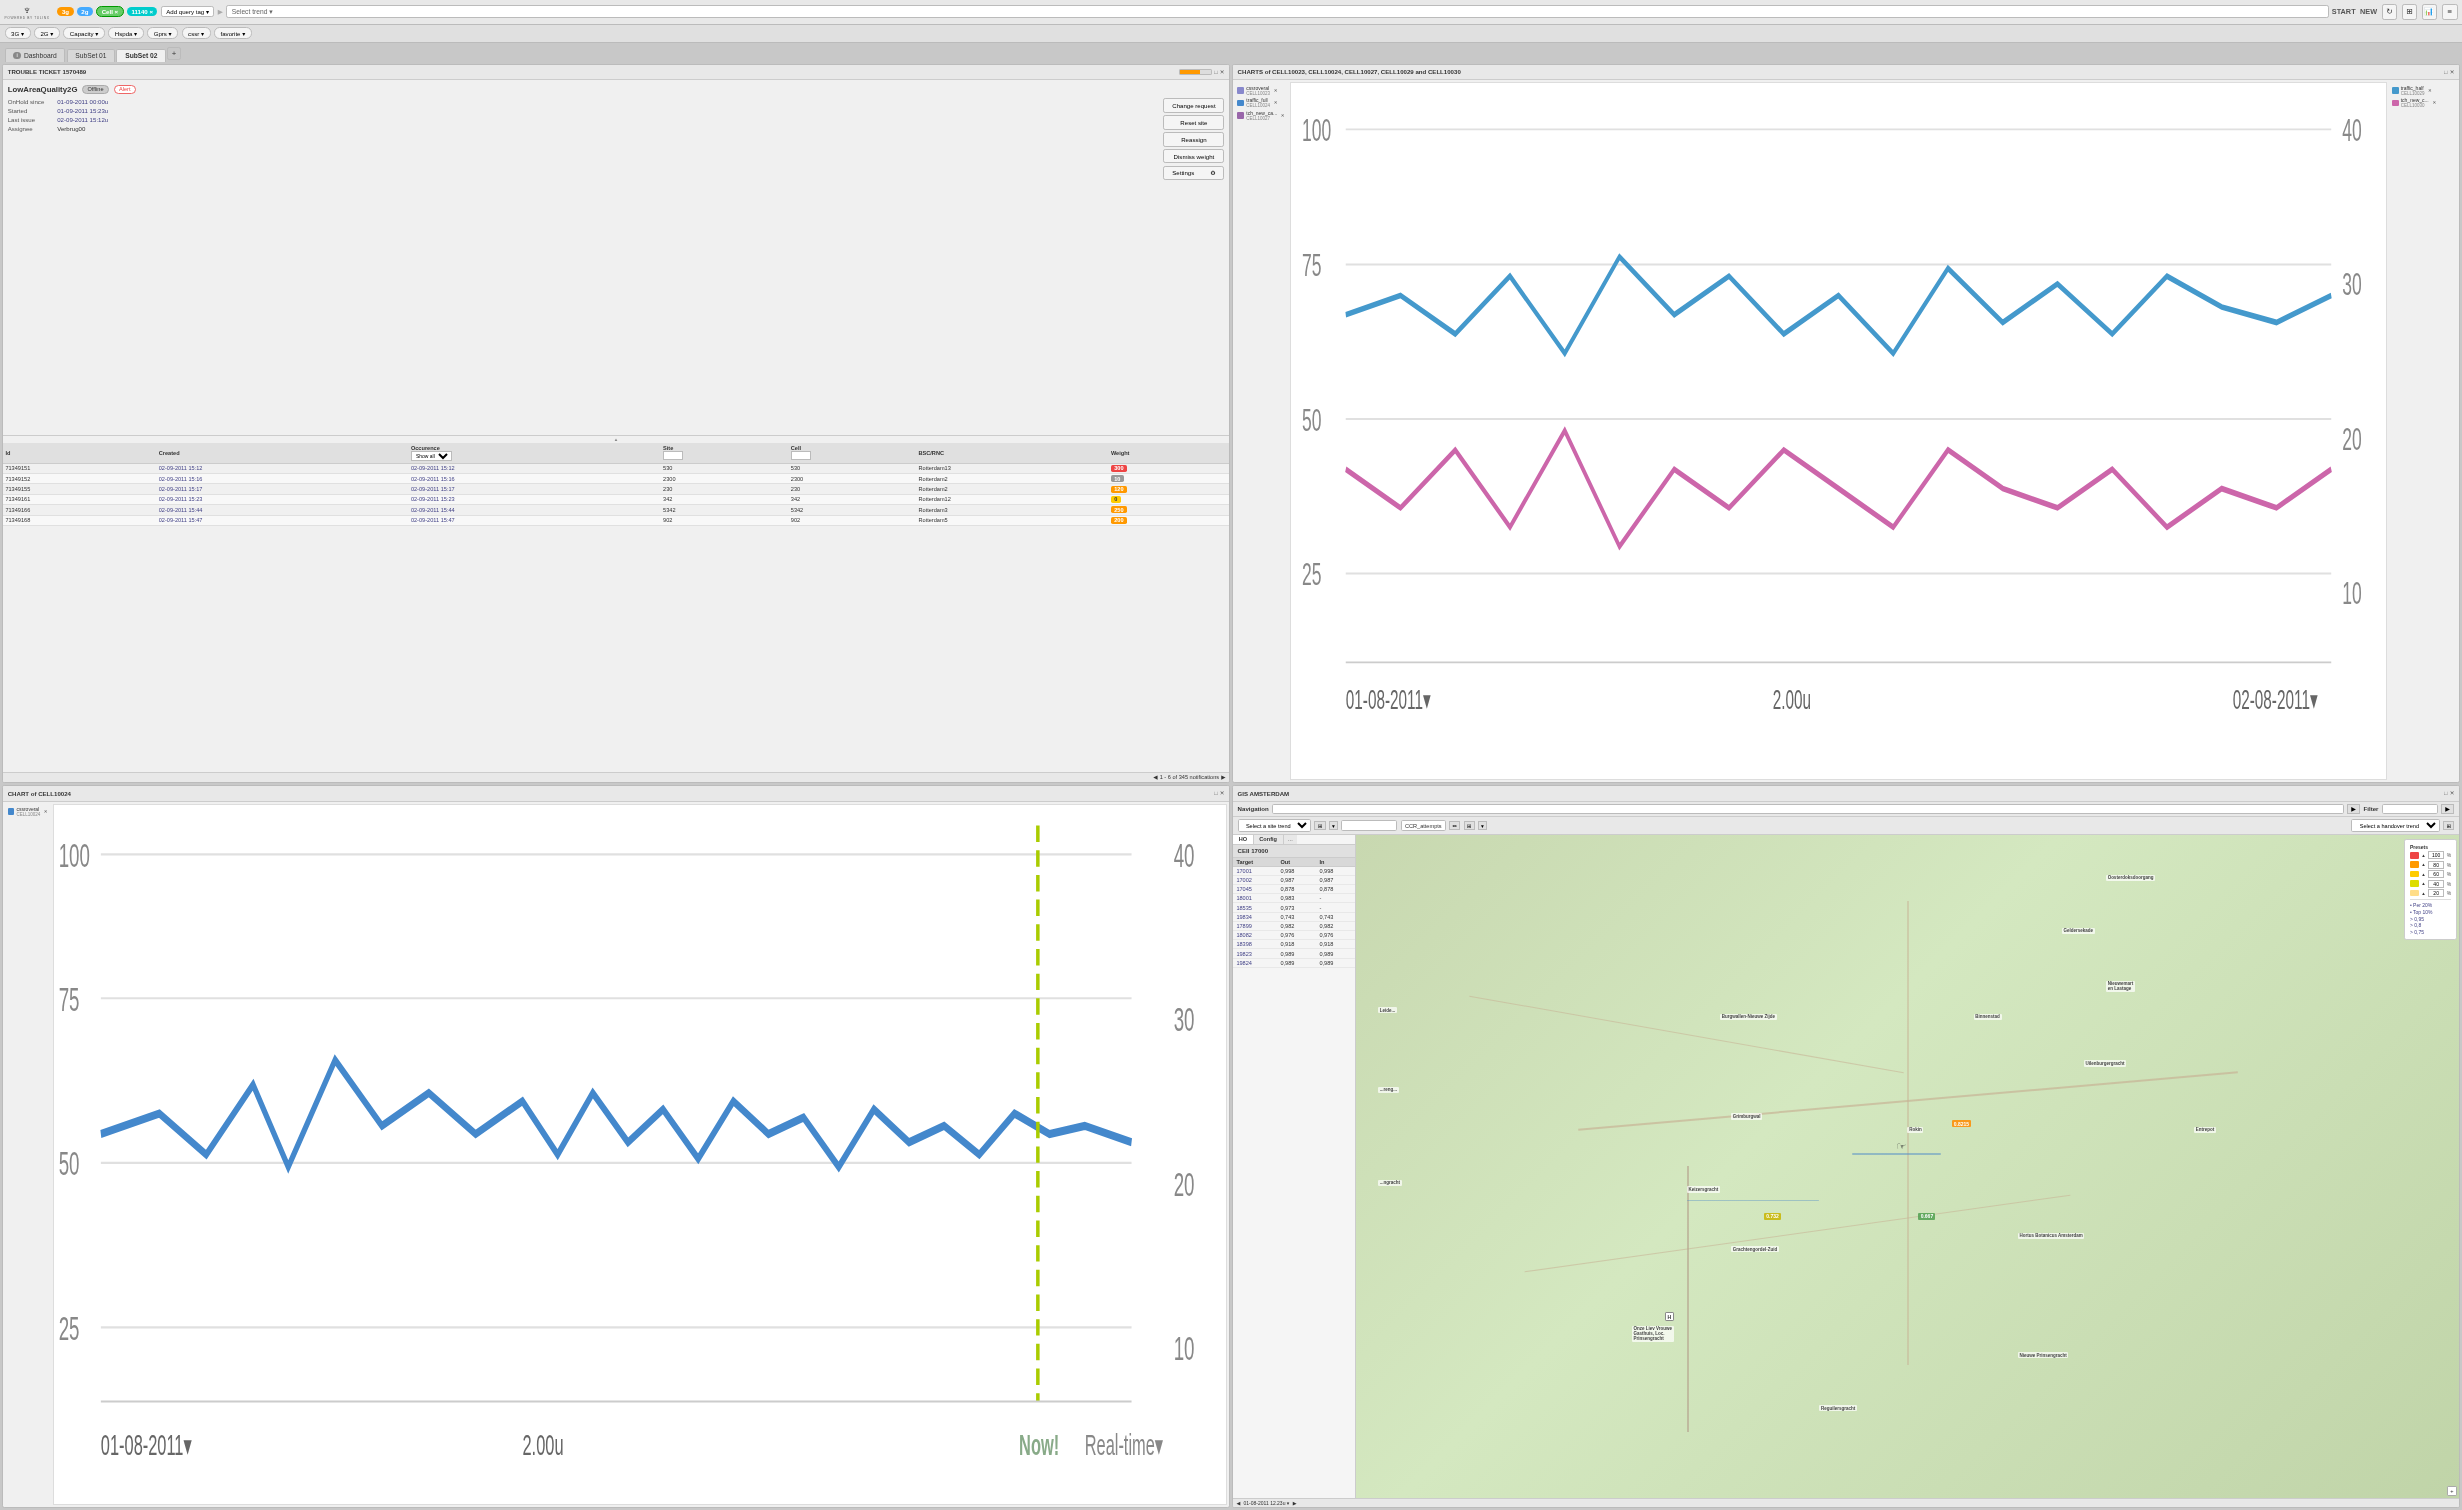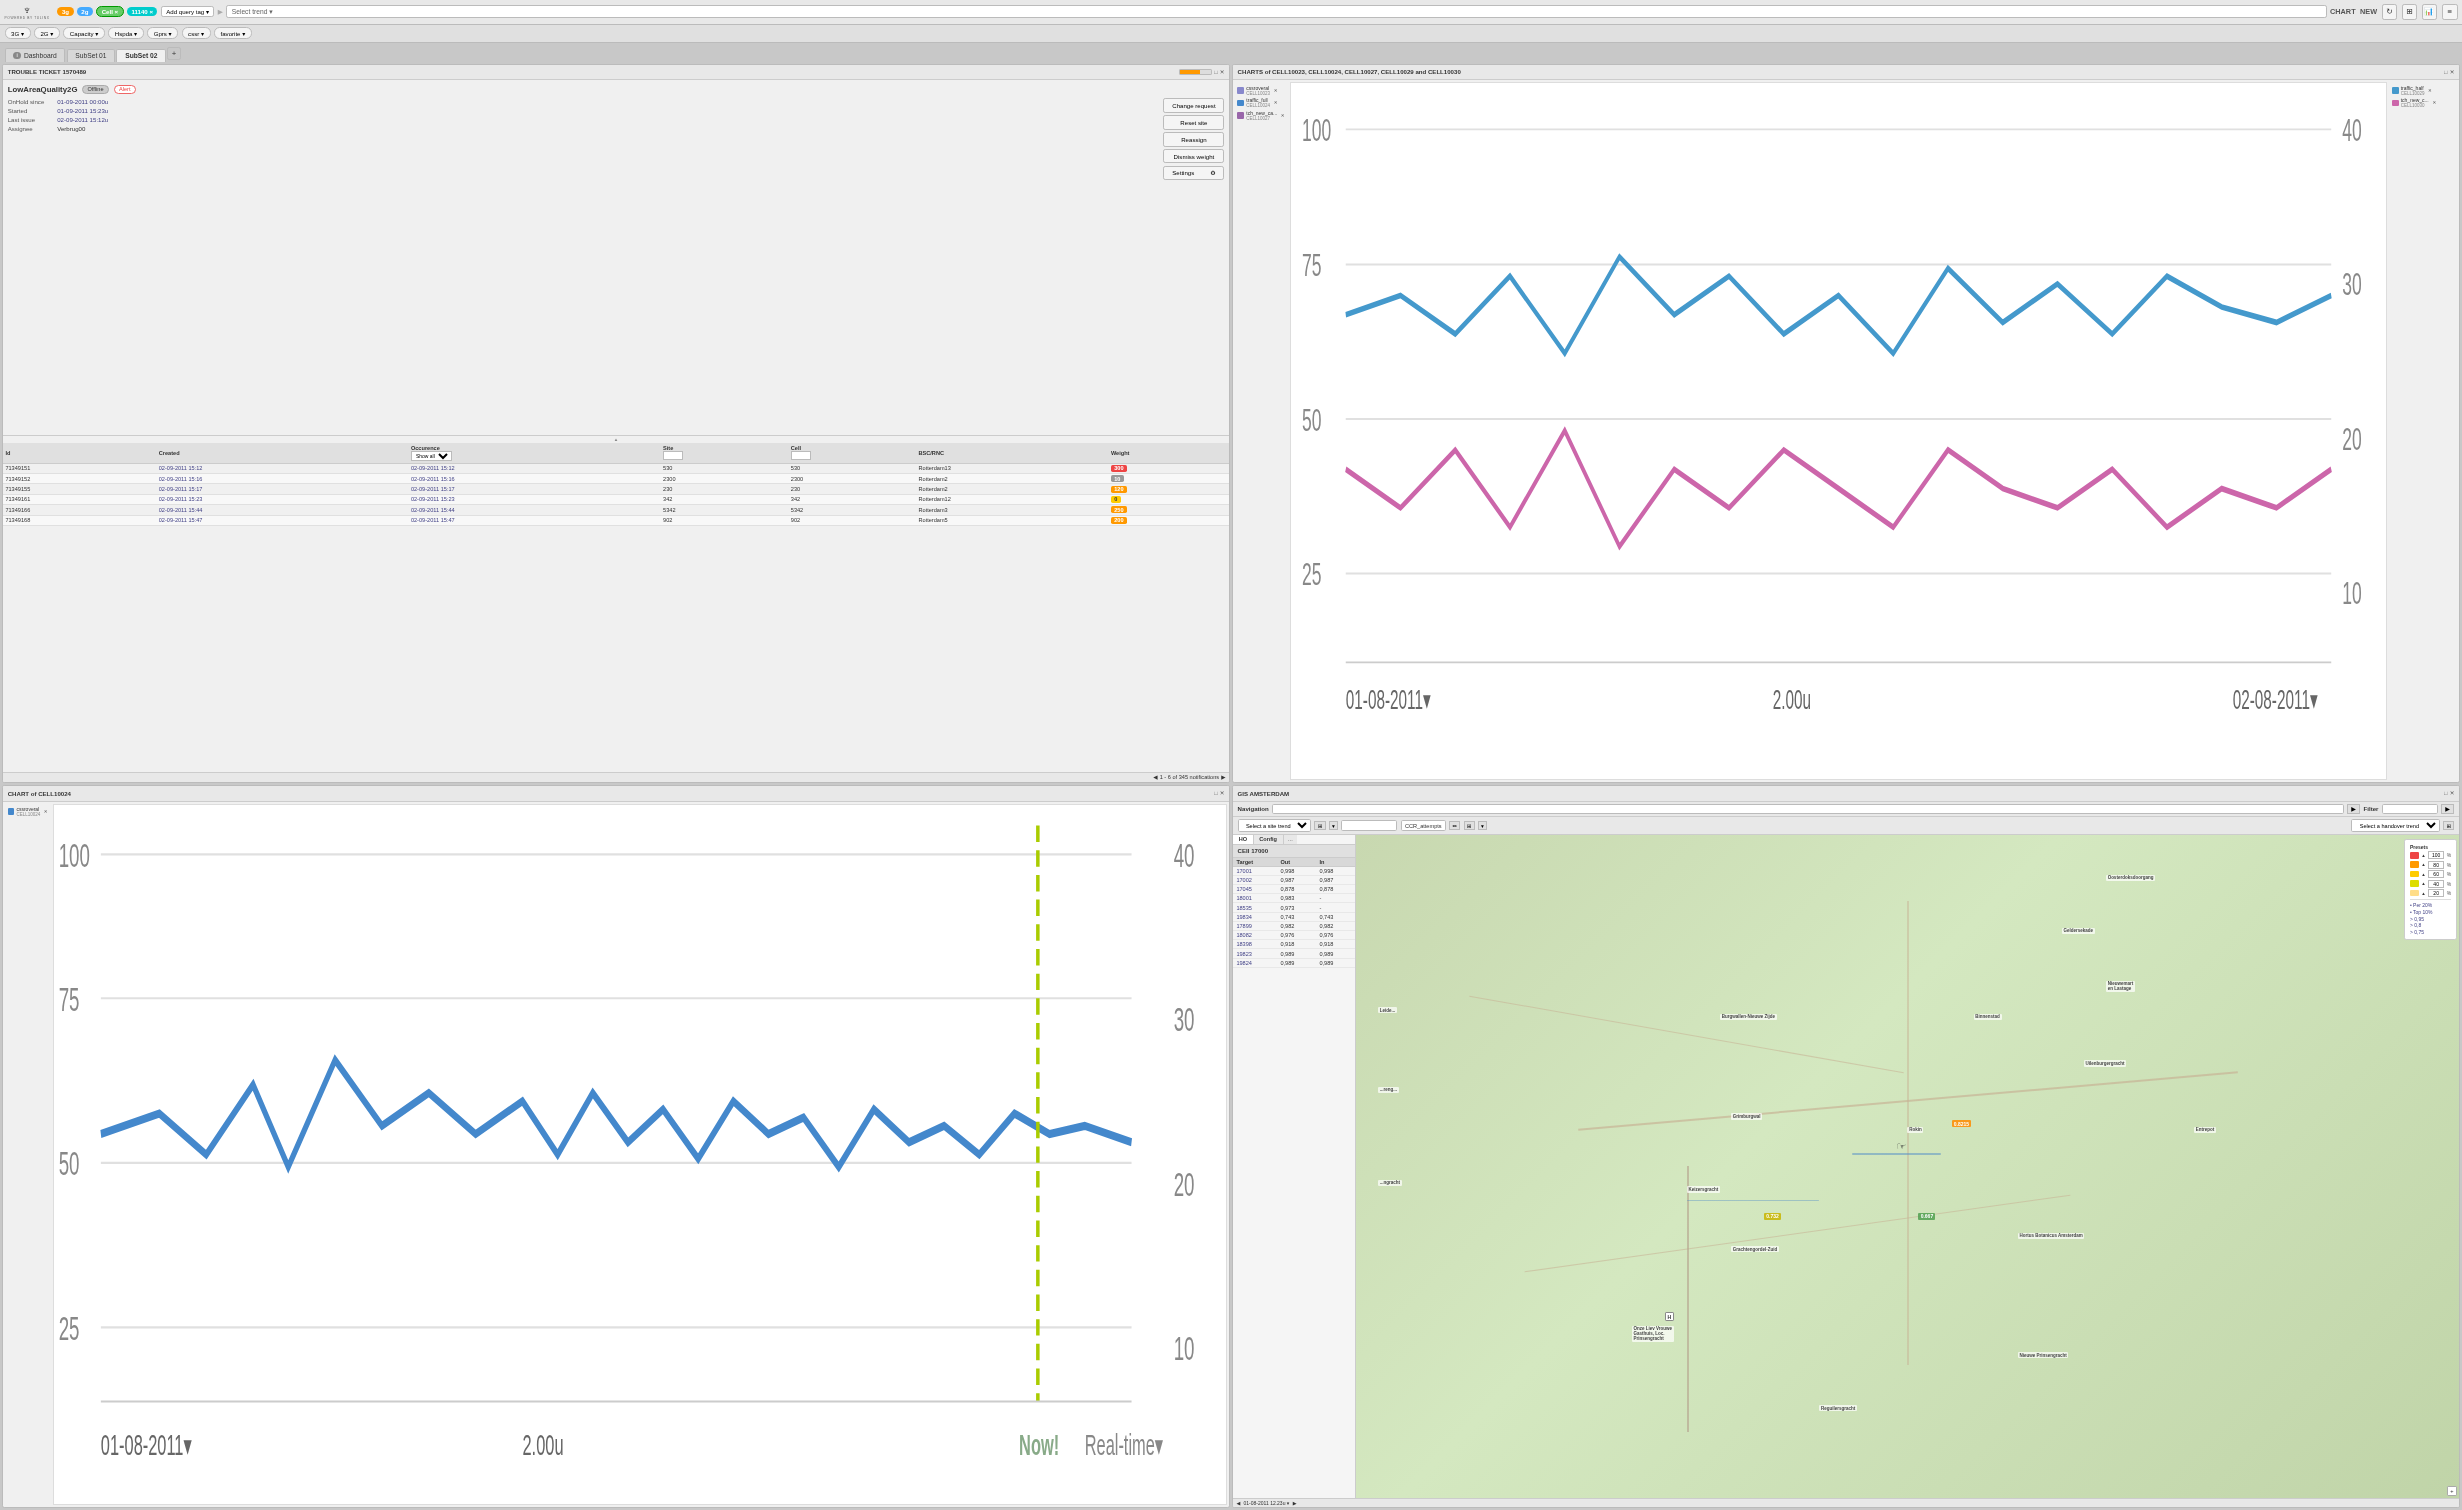--- a/index.html
+++ b/index.html
@@ -156,21 +156,21 @@
     </div>
   <div class="tag-pill teal">
       <span>11140 ×</span>
     </div>
   <button class="add-query">Add query tag ▾</button>
   <span style="font-size:6.7px;color:#aaa;">▶</span>
   <div class="select-trend-box">
     <span>Select trend ▾</span>
   </div>
   <div class="top-right">
-    <span class="start-label">CHART</span>
+    <span class="start-label">START</span>
     <span class="new-label">NEW</span>
     <div class="icon-btn">↻</div>
     <div class="icon-btn">⊞</div>
     <div class="icon-btn">📊</div>
     <div class="icon-btn">≡</div>
   </div>
 </div>
 
 <div id="secondbar">
   <button class="dropdown-btn">3G ▾</button>

